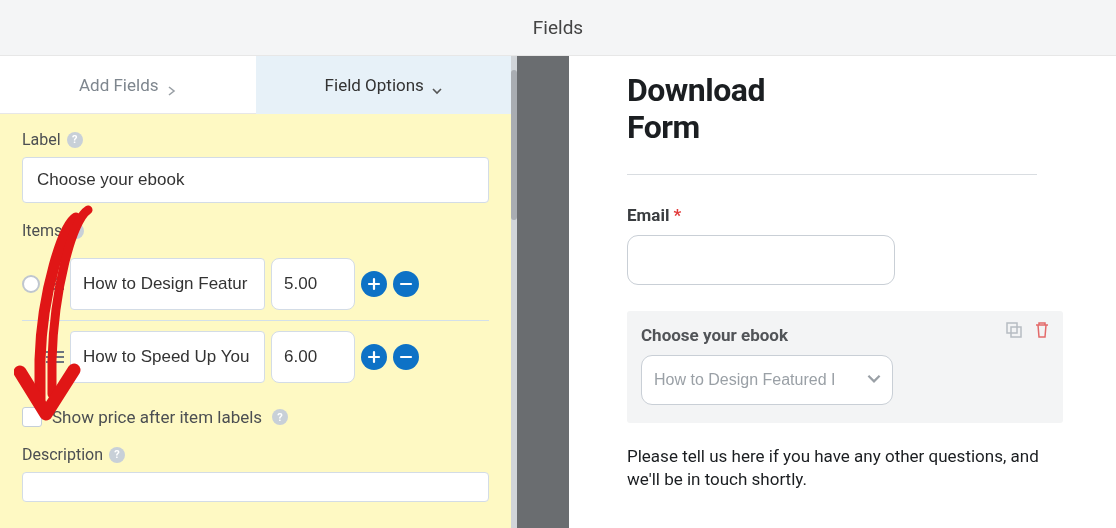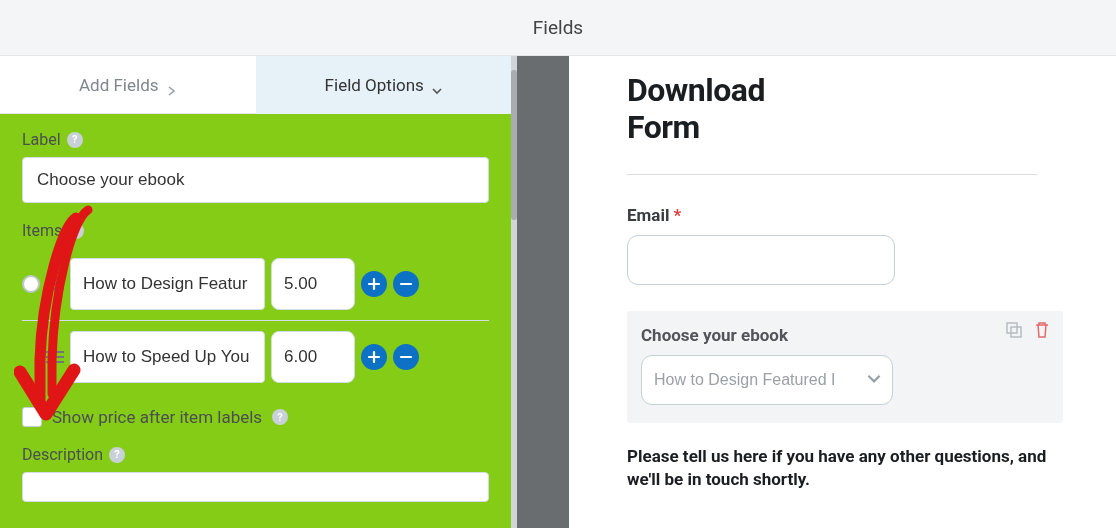--- a/index.html
+++ b/index.html
@@ -4,21 +4,21 @@
 <style>
   * { box-sizing: border-box; margin: 0; padding: 0; }
   body { font-family: -apple-system, BlinkMacSystemFont, "Segoe UI", Roboto, Helvetica, Arial, sans-serif; background: #f0f0f0; width: 1116px; height: 528px; overflow: hidden; position: relative; }
 
   .top-bar { height: 56px; background: #f4f5f6; border-bottom: 1px solid #e7e7e7; display: flex; align-items: center; justify-content: center; position: relative; }
   .top-title { font-size: 19px; color: #444; font-weight: 400; }
 
   .workspace { display: flex; height: calc(528px - 56px); }
 
   
-  .left-panel { width: 511px; background: #84cc16; display: flex; flex-direction: column; flex: 0 0 auto; }
+  .left-panel { width: 511px; background: #fef9c3; display: flex; flex-direction: column; flex: 0 0 auto; }
   .tabs { display: flex; }
   .tab { flex: 1; height: 58px; display: flex; align-items: center; justify-content: center; gap: 8px; font-size: 17px; cursor: pointer; }
   .tab-add { background: #ffffff; color: #7e868e; border-bottom: 1px solid #e7e7e7; }
   .tab-options { background: #e7f1f8; color: #333; }
   .chevron { width: 10px; height: 10px; display: inline-block; }
   .chevron svg { width: 10px; height: 10px; }
 
   .panel-body { padding: 16px 22px; overflow: hidden; }
 
   .field-section { margin-bottom: 18px; }
@@ -58,21 +58,21 @@
 
   .selected-field { width: 436px; background: #f3f4f5; border-radius: 3px; padding: 14px 14px 18px 14px; position: relative; }
   .selected-field .field-label { font-weight: 700; font-size: 17px; color: #515458; }
   .selected-field .preview-input { width: 252px; margin-bottom: 0; border: 1px solid #c9cfd6; color: #a0a4a9; }
   .select-wrap { position: relative; width: 252px; }
   .select-wrap .chev { position: absolute; right: 12px; top: 50%; transform: translateY(-50%); color: #9aa0a6; }
   .field-actions { position: absolute; right: 12px; top: 10px; display: flex; gap: 10px; }
   .act-icon { width: 18px; height: 18px; color: #b7bcc2; cursor: pointer; }
   .act-icon.trash { color: #e36a6a; }
 
-  .note-text { font-size: 17px; font-weight: 700; color: #1b1e21; margin-top: 22px; line-height: 1.35; }
+  .note-text { font-size: 17px; font-weight: 400; color: #1b1e21; margin-top: 22px; line-height: 1.35; }
 
   
   .arrow-overlay { position: absolute; left: 14px; top: 170px; width: 100px; height: 270px; pointer-events: none; z-index: 50; }
   .arrow-overlay svg { width: 100%; height: 100%; }
 </style>
 </head>
 <body>
 
 <div class="top-bar">
   <div class="top-title">Fields</div>

